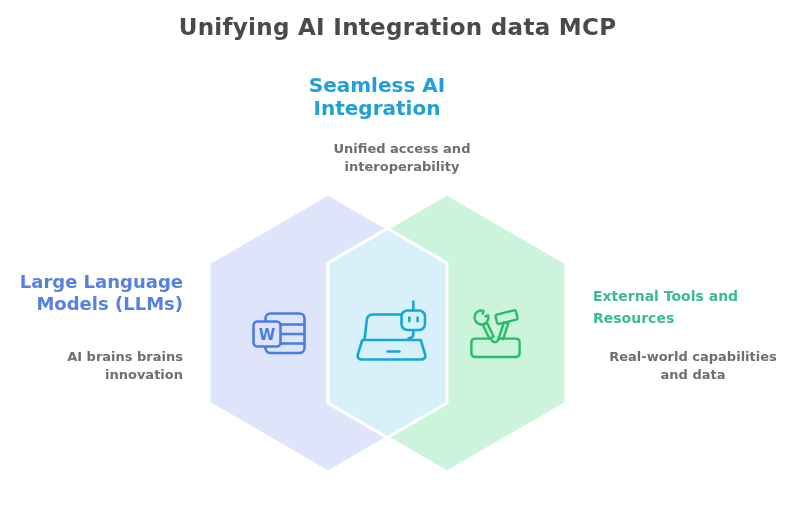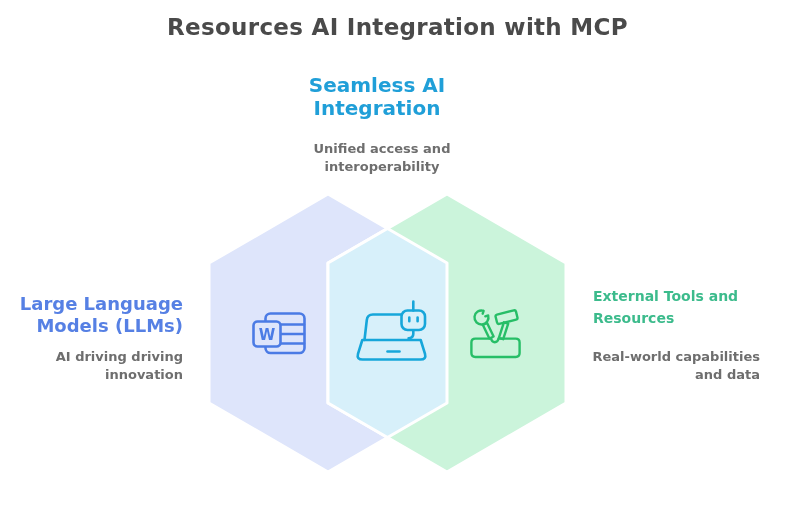--- a/index.html
+++ b/index.html
@@ -16,27 +16,27 @@
     text-align:center; font-size:23px; font-weight:bold; color:#4a4a4a;
     letter-spacing:0.3px;
   }
   .heading { position:absolute; white-space:pre-line; font-weight:bold; }
   .sub {
     position:absolute; white-space:pre-line; font-weight:bold;
     color:#6e6e6e; font-size:13px; line-height:18px;
   }
   .center-heading { top:74px; left:227px; width:300px; text-align:center;
     font-size:20px; line-height:23px; color:#209fd8; }
-  .center-sub { top:140px; left:232px; width:300px; text-align:center; }
-  .left-heading { top:293px; left:8px; width:175px; text-align:right;
+  .center-sub { top:140px; left:252px; width:300px; text-align:center; }
+  .left-heading { top:271px; left:8px; width:175px; text-align:right;
     font-size:18px; line-height:22px; color:#5680e4; }
   .left-sub { top:348px; left:8px; width:175px; text-align:right; }
   .right-heading { top:285px; left:593px; width:200px; text-align:left;
     font-size:14px; line-height:22px; color:#3cbb8c; }
-  .right-sub { top:348px; left:560px; width:200px; text-align:right; }
+  .right-sub { top:348px; left:593px; width:200px; text-align:center; }
   .w-letter { font-family:"DejaVu Sans", sans-serif; font-size:15px; font-weight:bold; }
 </style>
 </head>
 <body>
 
 <div class="stage">
 
   <svg class="venn-svg" width="795" height="508" viewBox="0 0 795 508">
 
     <polygon class="hex" points="209,263 328,194 447,263 447,403 328,472 209,403" fill="#dee5fb"></polygon>
@@ -64,30 +64,30 @@
 
     <g class="icon icon-toolbox" stroke="#27be67">
       <path d="M475.3 338.6 L491.2 338.6 A3.6 3.6 0 0 0 498.4 338.6 L515.7 338.6 Q519.6 338.6 519.6 342.5 L519.6 353.1 Q519.6 357 515.7 357 L475.3 357 Q471.4 357 471.4 353.1 L471.4 342.5 Q471.4 338.6 475.3 338.6 Z"></path>
       <path d="M483.6 310.8 A7 7 0 1 0 488.2 315.5 M483.6 310.8 L482.7 313.7 M488.2 315.5 L485.3 316.3"></path>
       <path d="M482.9 325 L489.4 338.5 L493.6 336.5 L487.1 323 Z"></path>
       <rect x="496" y="312.3" width="21" height="9.6" rx="1.8" transform="rotate(-14 506.5 317)"></rect>
       <path d="M503.9 322.3 L498.9 337.8 L503.2 339.2 L508.2 323.7 Z"></path>
     </g>
   </svg>
 
-  <h1 class="title">Resources AI Integration with MCP</h1>
+  <h1 class="title">Unifying AI Integration data MCP</h1>
 
   <div class="heading center-heading">Seamless AI
 Integration</div>
   <div class="sub center-sub">Unified access and
 interoperability</div>
 
   <div class="heading left-heading">Large Language
 Models (LLMs)</div>
-  <div class="sub left-sub">AI driving driving
+  <div class="sub left-sub">AI brains brains
 innovation</div>
 
   <div class="heading right-heading">External Tools and
 Resources</div>
   <div class="sub right-sub">Real-world capabilities
 and data</div>
 
 </div>
 
 </body></html>

